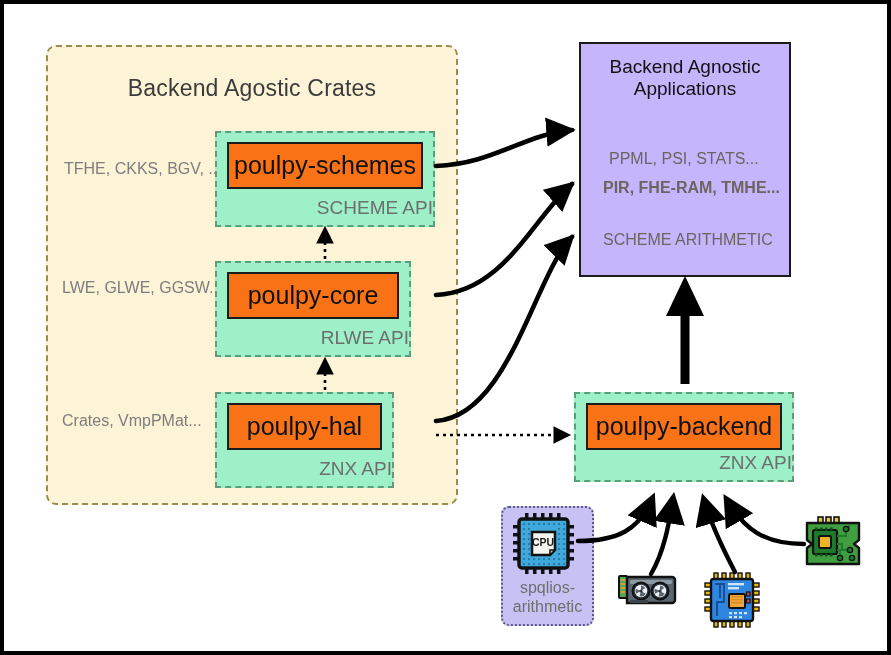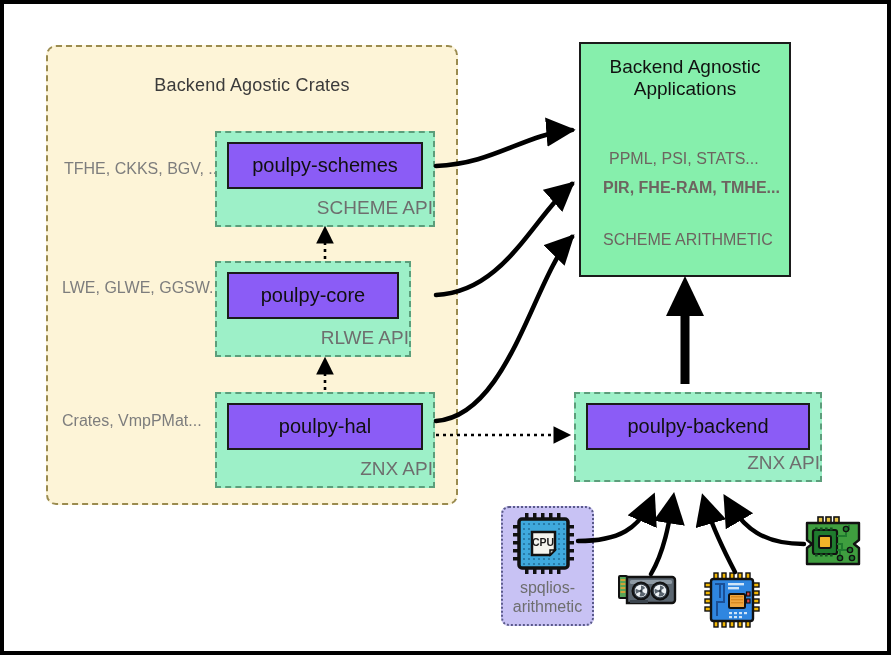--- a/index.html
+++ b/index.html
@@ -39,45 +39,45 @@
     border: 2px dashed #9a8b4f;
     border-radius: 10px;
     box-sizing: border-box;
   }
   .crates-title {
     position: absolute;
     left: 0;
     right: 0;
     top: 28px;
     text-align: center;
-    font-size: 18px;
+    font-size: 23px;
     color: #3b3b3b;
     letter-spacing: .2px;
   }
 
   
   .layer {
     position: absolute;
     background: #9df0c8;
     border: 2px dashed #5c9e7b;
     box-sizing: border-box;
   }
   .layer-crate {
     position: absolute;
     left: 10px;
     top: 9px;
     right: 10px;
     height: 47px;
-    background: #8b5cf6;
+    background: #f97316;
     border: 2.5px solid #1b1b1b;
     box-sizing: border-box;
     display: flex;
     align-items: center;
     justify-content: center;
-    font-size: 20px;
+    font-size: 25px;
     color: #101010;
     white-space: nowrap;
   }
   .layer-api {
     position: absolute;
     left: 0;
     right: 0;
     bottom: 6px;
     text-align: right;
     font-size: 19px;
@@ -92,21 +92,21 @@
     text-align: left;
   }
 
   
   .apps-box {
     position: absolute;
     left: 575px;
     top: 38px;
     width: 212px;
     height: 235px;
-    background: #86efac;
+    background: #c4b5fd;
     border: 2.5px solid #1b1b1b;
     box-sizing: border-box;
   }
   .apps-title {
     position: absolute;
     left: 8px;
     right: 8px;
     top: 12px;
     text-align: center;
     font-size: 19px;
@@ -163,36 +163,36 @@
     <div class="layer-api">SCHEME API</div>
   </div>
 
   <div class="side-label" style="left:58px; top:275px; width:155px;">LWE, GLWE, GGSW...</div>
   <div class="layer" style="left:211px; top:257px; width:196px; height:96px;">
     <div class="layer-crate">poulpy-core</div>
     <div class="layer-api">RLWE API</div>
   </div>
 
   <div class="side-label" style="left:58px; top:408px; width:160px;">Crates, VmpPMat...</div>
-  <div class="layer" style="left:211px; top:388px; width:220px; height:96px;">
+  <div class="layer" style="left:211px; top:388px; width:179px; height:96px;">
     <div class="layer-crate">poulpy-hal</div>
     <div class="layer-api">ZNX API</div>
   </div>
 
   <div class="apps-box">
     <div class="apps-title">
       <span>Backend Agnostic</span><br>
       <span>Applications</span>
     </div>
     <div class="apps-item" style="top:82px;margin-top:24px;">PPML, PSI, STATS...</div>
     <div class="apps-item" style="top:135px; left:22px;font-weight:bold;">PIR, FHE-RAM, TMHE...</div>
     <div class="apps-item" style="top:187px; left:22px;">SCHEME ARITHMETIC</div>
   </div>
 
-  <div class="layer" style="left:570px; top:388px; width:248px; height:90px;padding-left:20px;">
+  <div class="layer" style="left:570px; top:388px; width:220px; height:90px;padding-left:20px;">
     <div class="layer-crate">poulpy-backend</div>
     <div class="layer-api">ZNX API</div>
   </div>
 
   <div class="spqlios-box">
     <div class="spqlios-label">
       <span>spqlios-</span><br>
       <span>arithmetic</span>
     </div>
   </div>

